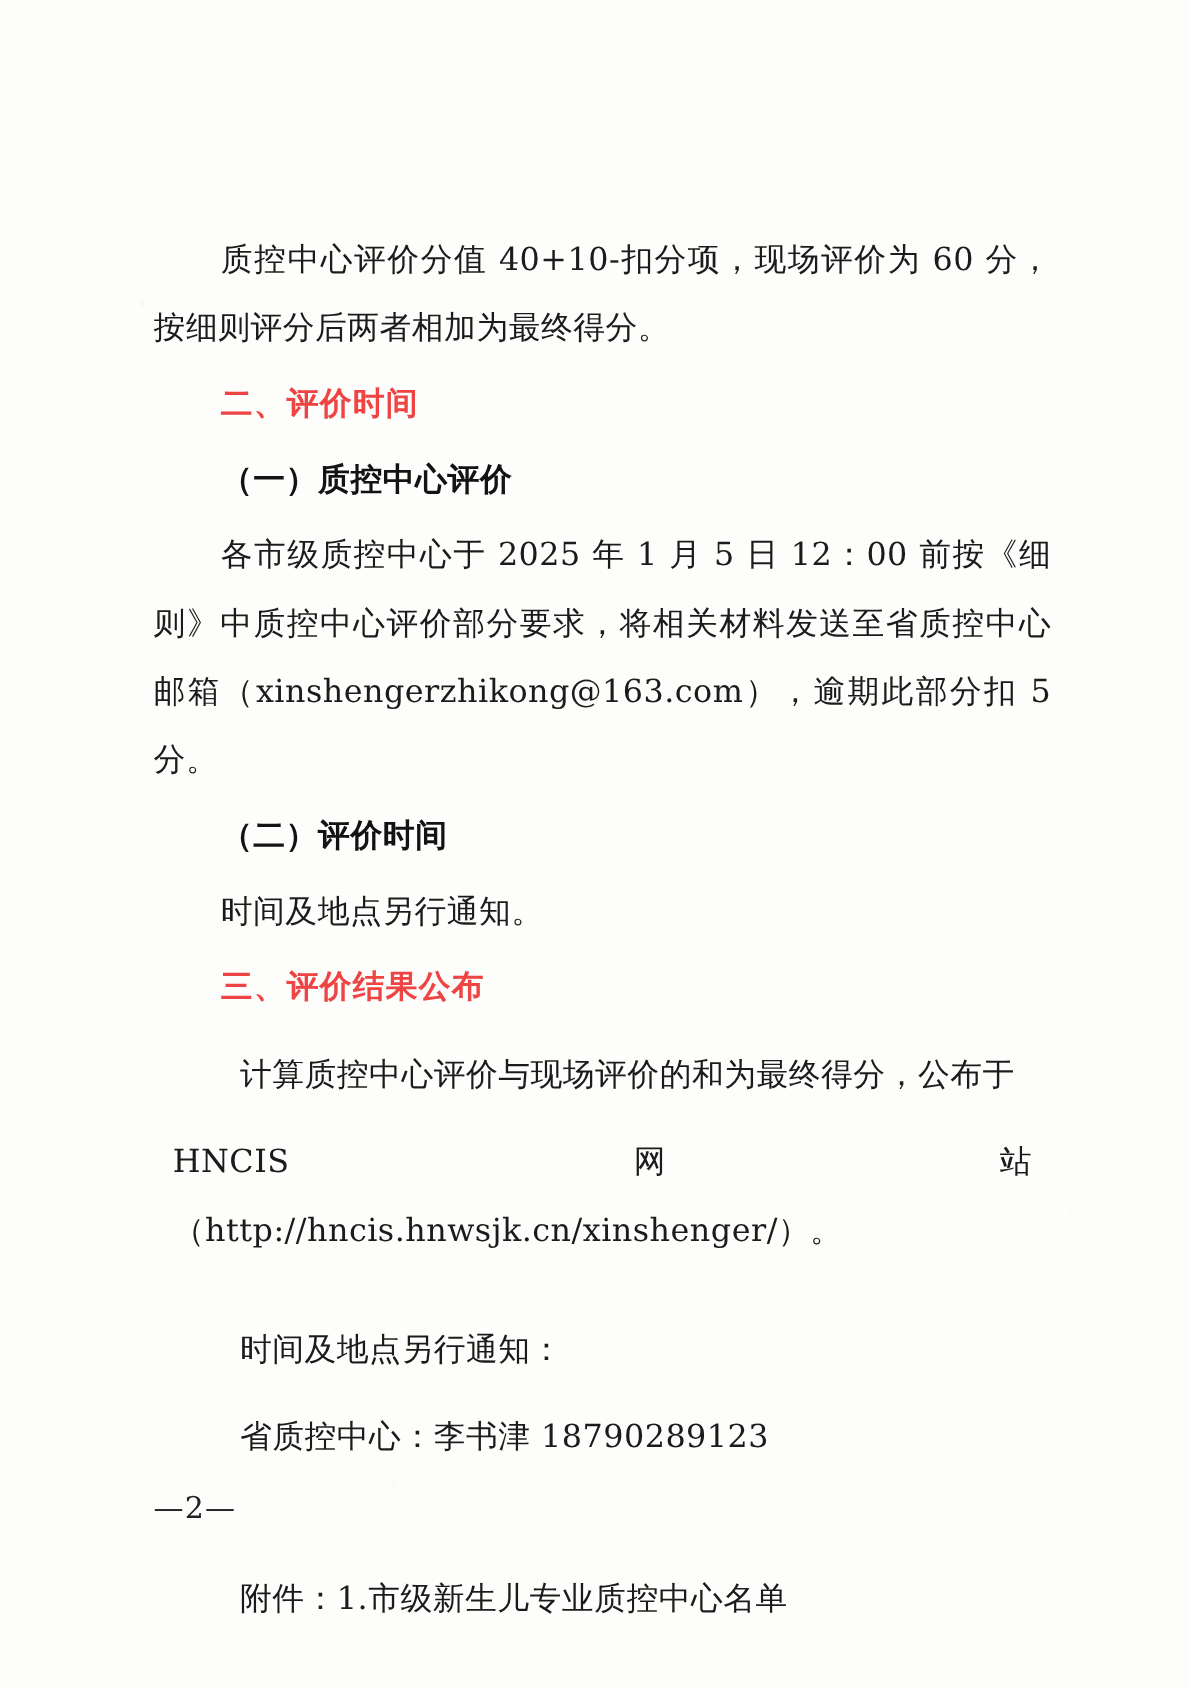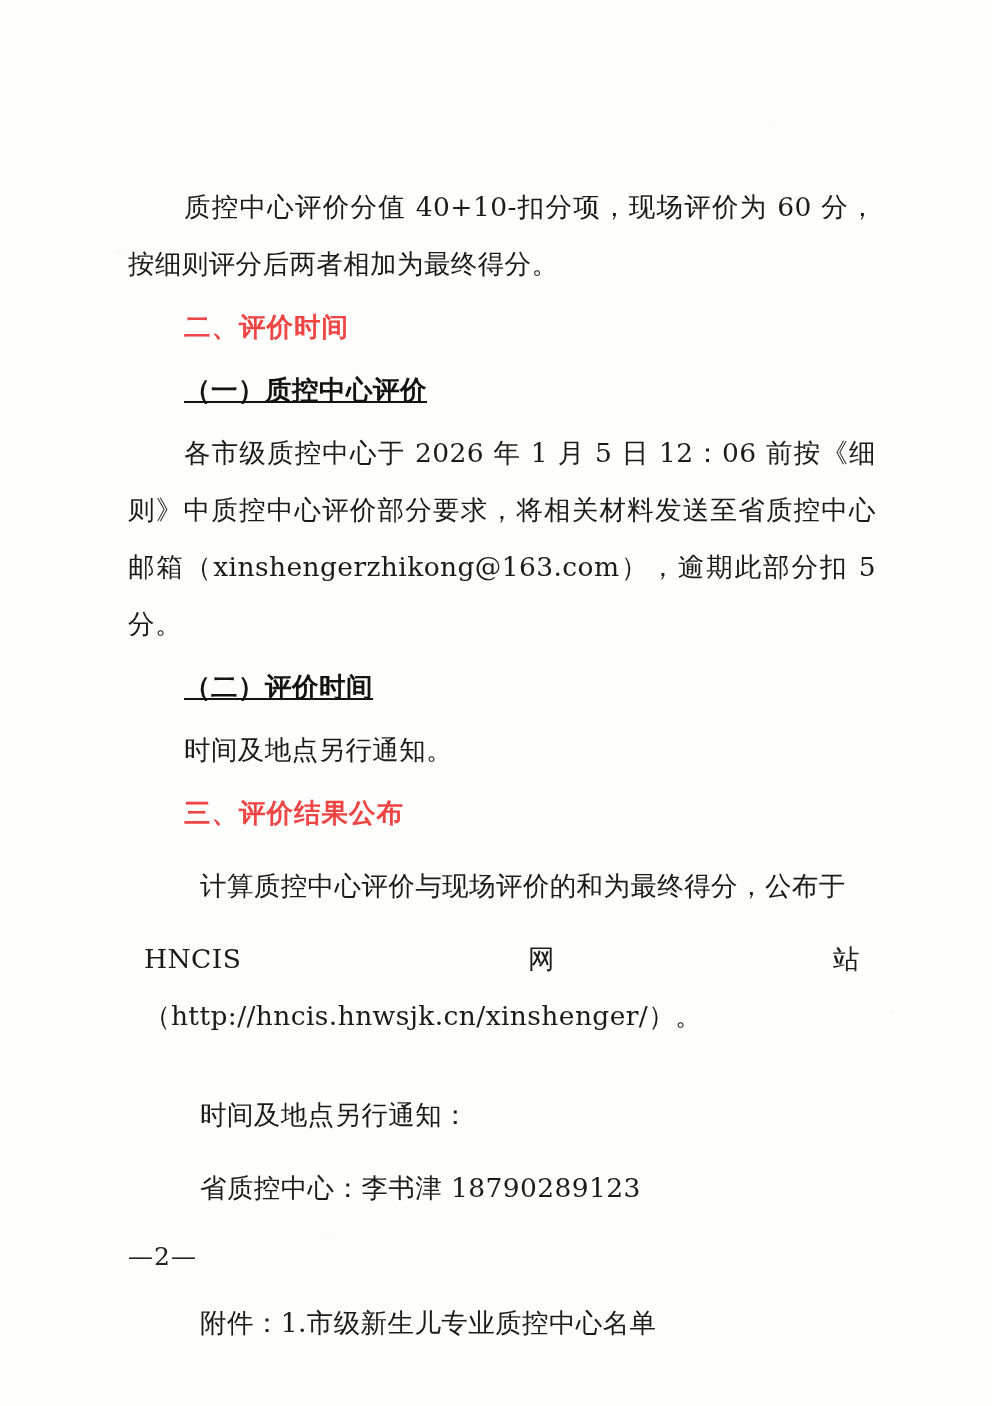--- a/index.html
+++ b/index.html
@@ -28,21 +28,21 @@
     background:
       radial-gradient(circle at 12% 18%, rgba(0,0,0,0.015) 0 2px, transparent 3px),
       radial-gradient(circle at 78% 9%, rgba(0,0,0,0.012) 0 2px, transparent 3px),
       radial-gradient(circle at 33% 88%, rgba(0,0,0,0.012) 0 2px, transparent 3px),
       radial-gradient(circle at 90% 72%, rgba(0,0,0,0.012) 0 2px, transparent 3px);
     pointer-events: none;
   }
   .content {
     position: absolute;
     left: 128px;
-    top: 178px;
+    top: 188px;
     width: 748px;
   }
   p.para {
     margin: 0 0 6px 0;
     font-size: 26.5px;
     line-height: 57px;
     letter-spacing: 0.4px;
     text-align: justify;
     text-justify: inter-ideograph;
     color: #1b1b1b;
@@ -60,21 +60,20 @@
     color: #ef4444;
   }
   p.subhead {
     margin: 0 0 6px 0;
     font-size: 26.5px;
     line-height: 57px;
     text-indent: 56px;
     font-weight: 700;
     letter-spacing: 0.5px;
     color: #131313;
-    text-decoration: underline;
   }
   p.tight {
     margin: 16px;
   }
   .gap-small { height: 10px; }
   .gap-med { height: 46px; }
   .page-number {
     position: absolute;
     left: 128px;
     top: 1242px;
@@ -89,21 +88,21 @@
 
 <div class="page">
   <div class="content">
 
     <p class="para indent">质控中心评价分值 40+10-扣分项，现场评价为 60 分，按细则评分后两者相加为最终得分。</p>
 
     <p class="heading">二、评价时间</p>
 
     <p class="subhead">（一）质控中心评价</p>
 
-    <p class="para indent">各市级质控中心于 2026 年 1 月 5 日 12：06 前按《细则》中质控中心评价部分要求，将相关材料发送至省质控中心邮箱（xinshengerzhikong@163.com），逾期此部分扣 5 分。</p>
+    <p class="para indent">各市级质控中心于 2025 年 1 月 5 日 12：00 前按《细则》中质控中心评价部分要求，将相关材料发送至省质控中心邮箱（xinshengerzhikong@163.com），逾期此部分扣 5 分。</p>
 
     <p class="subhead">（二）评价时间</p>
 
 
     <p class="para indent">时间及地点另行通知。</p>
 
     <p class="heading">三、评价结果公布</p>
 
     <p class="para indent tight">计算质控中心评价与现场评价的和为最终得分，公布于</p>
 

